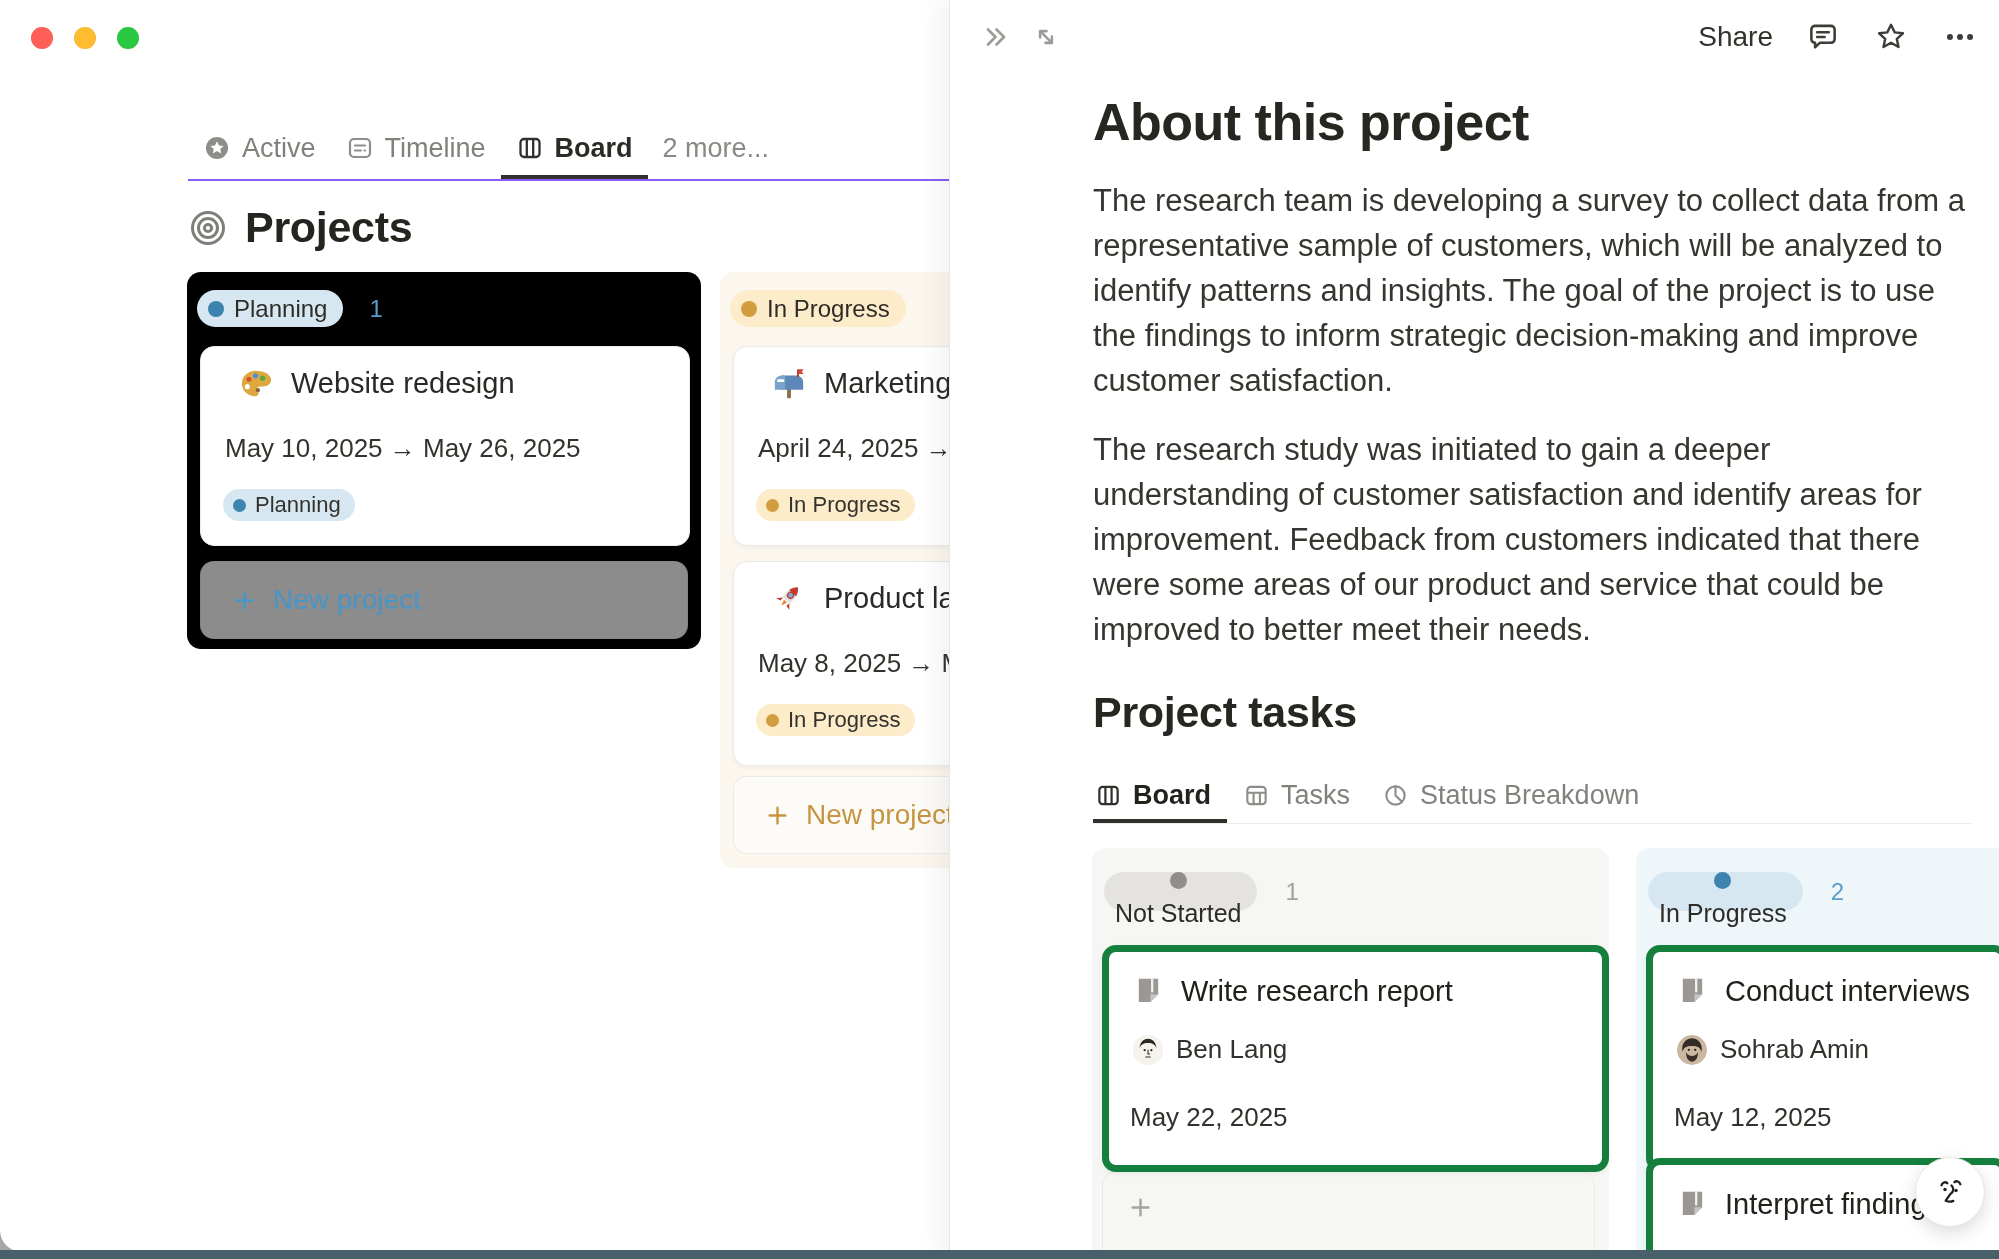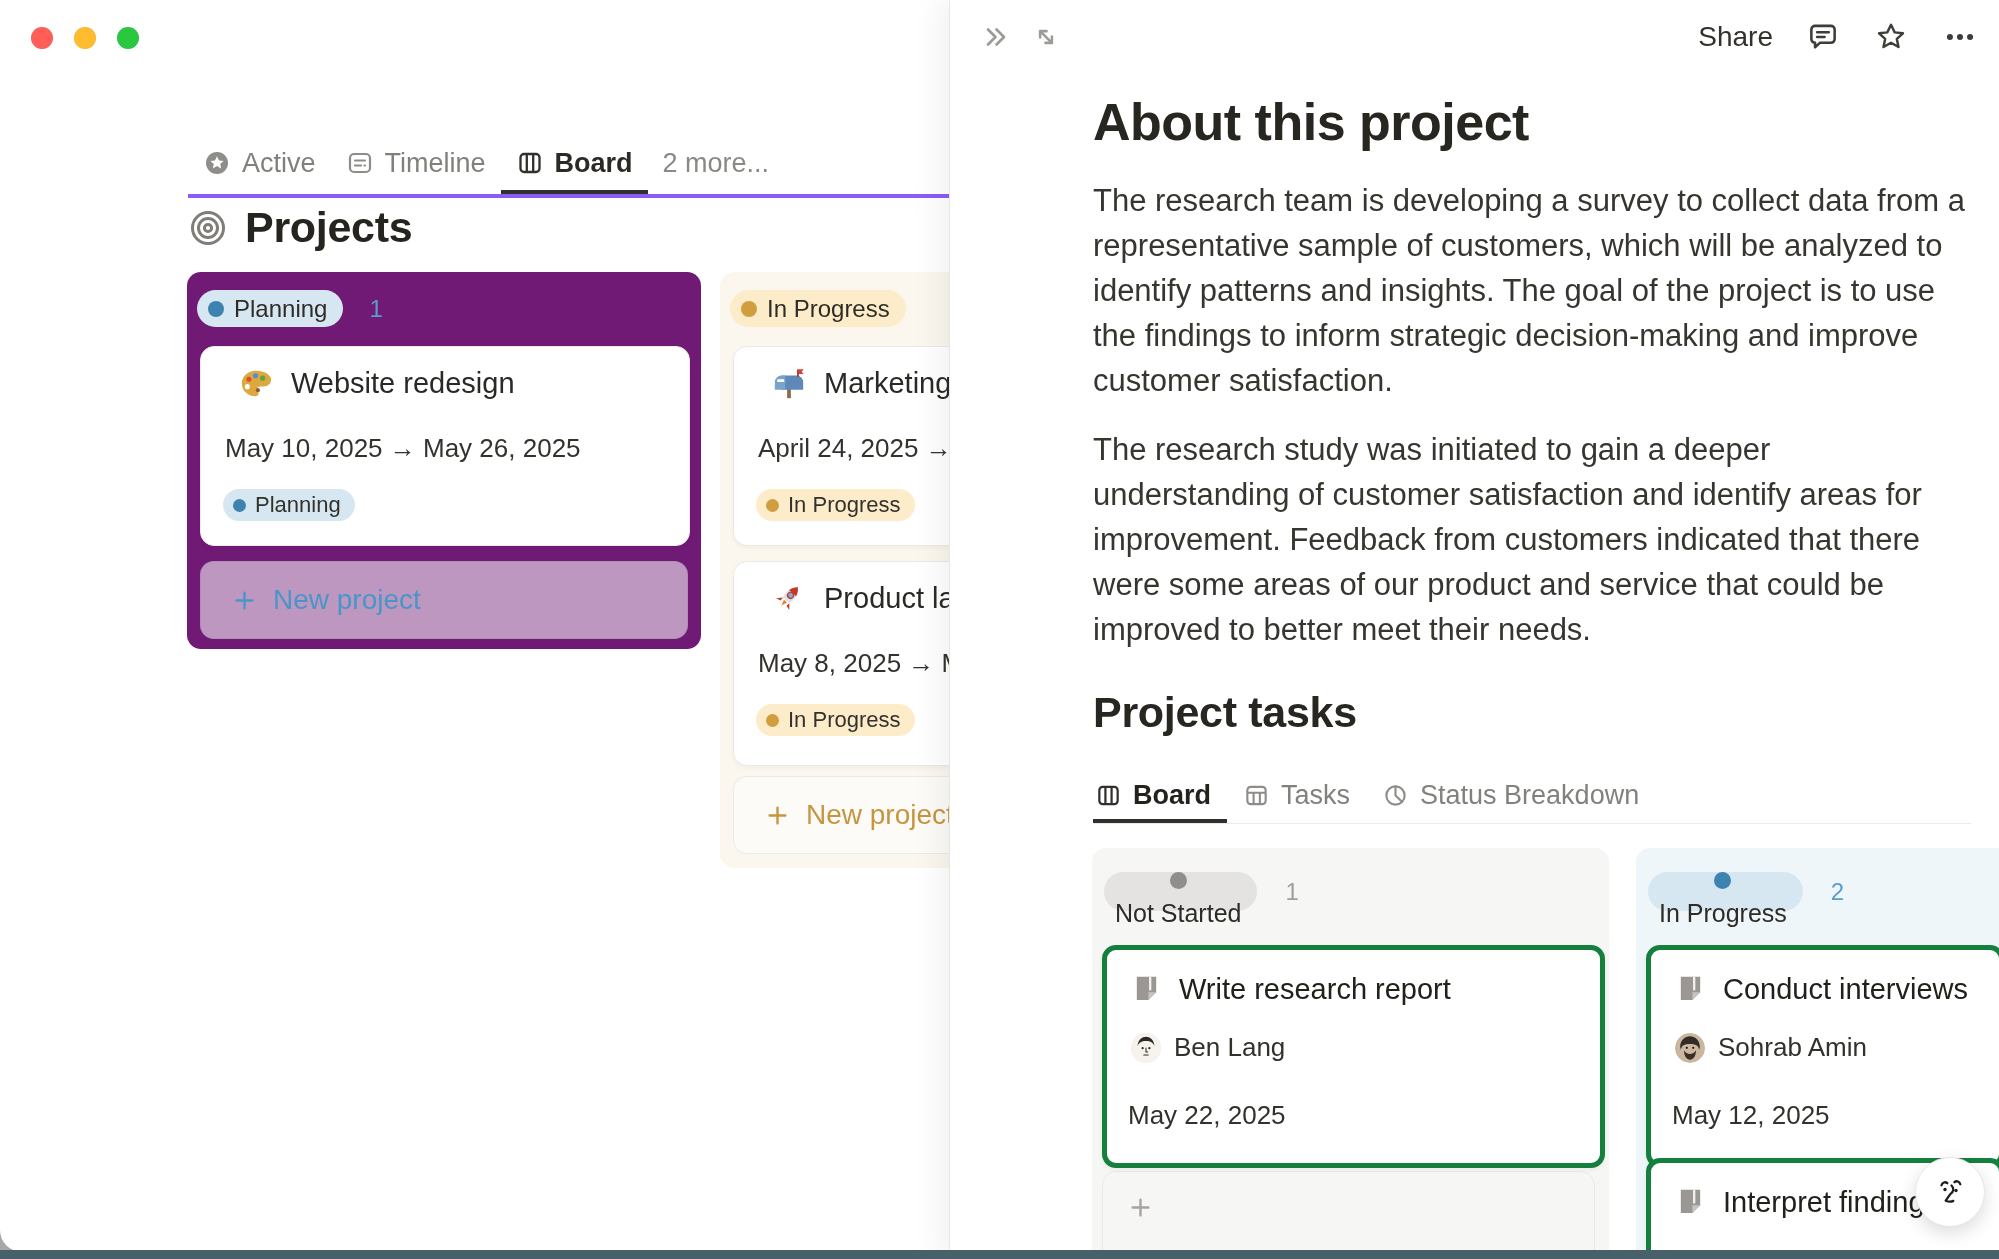--- a/index.html
+++ b/index.html
@@ -6,22 +6,22 @@
   .screen{position:relative;width:1999px;height:1259px;background:#fff;overflow:hidden;
     font-family:"Liberation Sans","DejaVu Sans",sans-serif;color:#37352f;}
 
   
   .tl{position:absolute;top:27px;width:22px;height:22px;border-radius:50%;box-shadow:inset 0 0 1px rgba(0,0,0,.15);}
   .tl.red{left:31px;background:#ff5f57;}
   .tl.yellow{left:74px;background:#febc2e;}
   .tl.green{left:117px;background:#2ac840;}
 
   
-  .views-row{position:absolute;left:188px;top:132px;width:761px;height:62px;
-    border-bottom:4px solid #8b5cf6;display:flex;align-items:stretch;}
+  .views-row{position:absolute;left:188px;top:117px;width:761px;height:62px;
+    border-bottom:2px solid #8b5cf6;display:flex;align-items:stretch;}
   .vtab{display:flex;align-items:center;gap:11px;padding:0 15px;font-size:27px;color:#82807b;cursor:default;}
   .vtab svg{flex:0 0 auto;}
   .vtab.selected{color:#2b2a25;font-weight:700;box-shadow:inset 0 -4px 0 #32302c;}
   .vtab.more{color:#8b8984;}
 
   .page-title-row{position:absolute;left:188px;top:203px;display:flex;align-items:center;gap:17px;}
   .page-title-row h1{margin:0;font-size:43px;font-weight:700;color:#26241f;letter-spacing:-.3px;}
 
   
   .kcol{position:absolute;border-radius:14px;}
@@ -45,21 +45,21 @@
   .tagpill .dot{width:13px;height:13px;border-radius:50%;}
   .tagpill.blue{background:#d7e7f1;} .tagpill.blue .dot{background:#3d83af;}
   .tagpill.yellow{background:#fcecca;} .tagpill.yellow .dot{background:#d19d3f;}
   .kcard .tagwrap{position:absolute;left:22px;top:142px;}
 
   .newbtn{position:absolute;left:13px;width:488px;height:78px;border:1px solid rgba(70,90,110,.10);
     border-radius:14px;background:rgba(255,255,255,.55);display:flex;align-items:center;gap:15px;
     padding-left:30px;box-sizing:border-box;font-size:28px;}
   .newbtn svg{flex:0 0 auto;}
 
-  #col-planning{left:187px;top:272px;width:514px;height:377px;background:#701a75;}
+  #col-planning{left:187px;top:272px;width:514px;height:377px;background:#000000;}
   #col-inprog-l{left:720px;top:272px;width:514px;height:596px;background:#fbf7ee;}
   #card-website{left:13px;top:74px;width:488px;height:198px;}
   #card-marketing{left:13px;top:74px;width:488px;height:198px;}
   #card-product{left:13px;top:289px;width:488px;height:203px;}
   #col-planning .newbtn{top:289px;color:#4896c8;}
   #col-inprog-l .newbtn{top:504px;color:#c59540;}
 
   
   .side-peek{position:absolute;left:949px;top:0;width:1051px;height:1259px;background:#fff;z-index:10;
     border-left:1px solid #e9e7e4;box-shadow:-12px 0 26px rgba(0,0,0,.05);}
@@ -79,21 +79,21 @@
   .ttab.selected{color:#23221d;font-weight:700;box-shadow:inset 0 -4px 0 #32302c;}
 
   .task-board{position:relative;margin-top:24px;height:380px;}
   .tcol{position:absolute;top:0;height:430px;border-radius:14px;}
   #tcol-notstarted{left:-1px;width:517px;background:#f6f6f4;}
   #tcol-inprog{left:543px;width:480px;background:#eff6fa;}
   .tcol .col-head{top:24px;left:12px;gap:28px;}
   .tcol .pill{height:39px;font-size:25px;flex-direction:column;}
   .tcol .pill .dot{width:17px;height:17px;}
 
-  .tcard{position:absolute;background:#fff;border:5px solid #15803d;border-radius:14px;
+  .tcard{position:absolute;background:#fff;border:7px solid #15803d;border-radius:14px;
     box-shadow:0 2px 5px rgba(15,15,15,.05);overflow:hidden;}
   .tcard .row1{position:absolute;top:22px;left:24px;display:flex;align-items:center;gap:17px;white-space:nowrap;}
   .tcard .row1 .ttl{font-size:29px;font-weight:500;color:#21201b;}
   .tcard .row2{position:absolute;top:82px;left:24px;display:flex;align-items:center;gap:13px;
     font-size:26px;color:#33312c;white-space:nowrap;}
   .tcard .row3{position:absolute;top:150px;left:21px;font-size:26px;color:#33312c;white-space:nowrap;}
   #tcard-write{left:10px;top:97px;width:493px;height:213px;}
   #tcard-conduct{left:10px;top:97px;width:348px;height:213px;}
   #tcard-interpret{left:10px;top:310px;width:348px;height:130px;}
   .newtask{position:absolute;left:10px;top:323px;width:493px;height:110px;border:1px solid rgba(0,0,0,.05);

